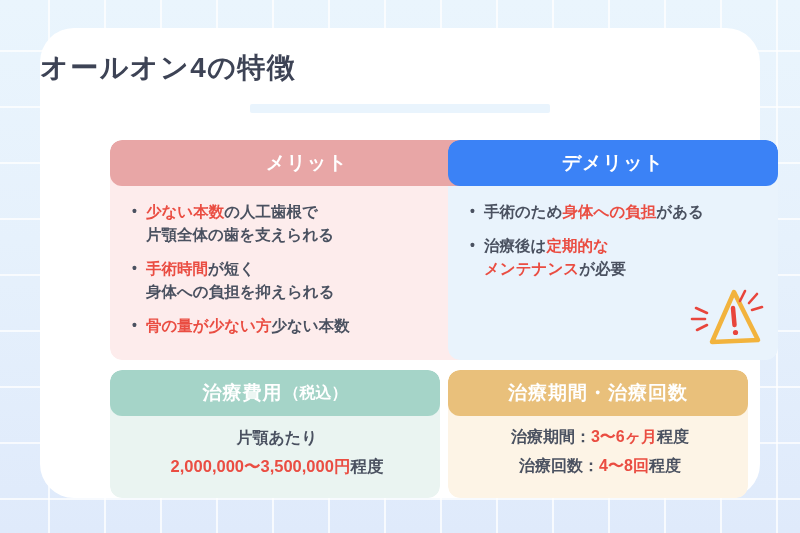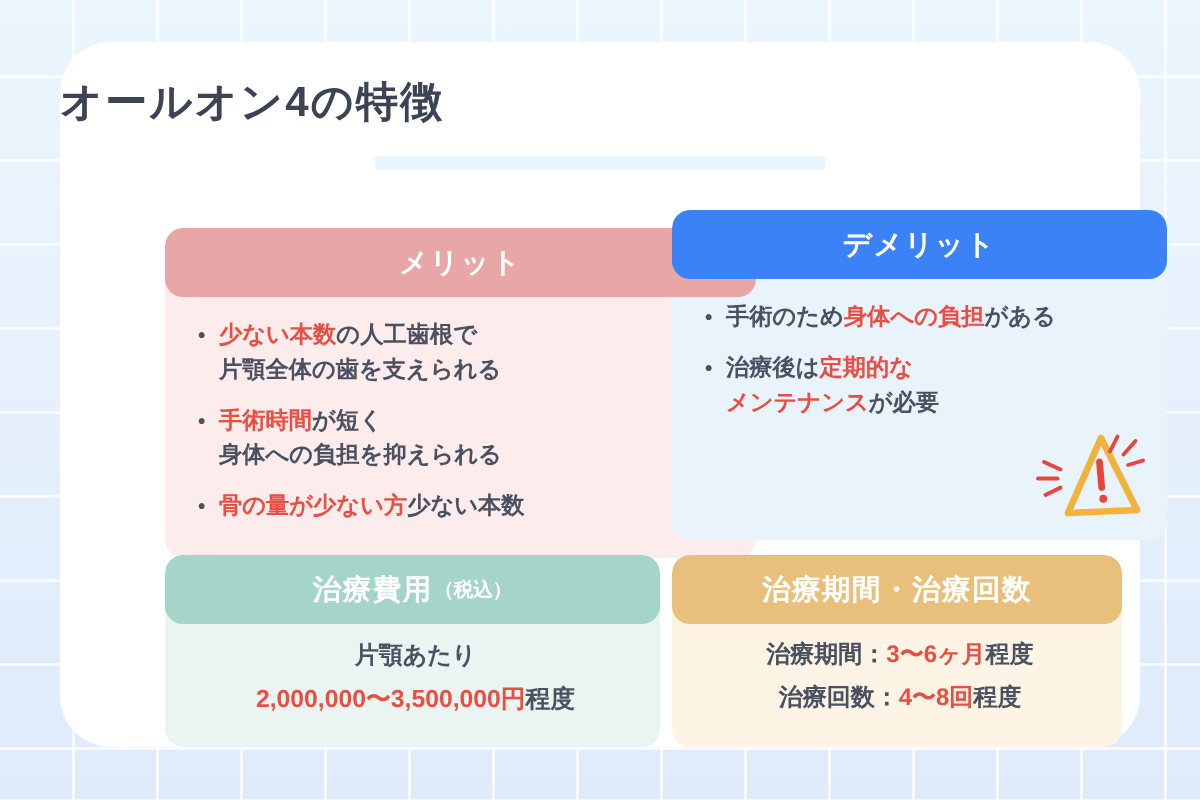--- a/index.html
+++ b/index.html
@@ -79,21 +79,21 @@
     justify-content: center;
     border-radius: 12px;
     color: #ffffff;
     font-weight: bold;
     font-size: 19px;
     letter-spacing: 1px;
     position: relative;
     z-index: 2;
   }
   .panel-head .sub {
-    font-size: 13px;
+    font-size: 16px;
     letter-spacing: 0;
     margin-left: 1px;
   }
   .panel-body {
     position: absolute;
     left: 0;
     right: 0;
     top: 24px;
     bottom: 0;
     border-radius: 12px;
@@ -103,21 +103,21 @@
     position: absolute;
     left: 0;
     right: 0;
     top: 46px;
     bottom: 0;
     z-index: 3;
     padding: 14px 18px 10px 22px;
   }
 
   
-  #panel-merit { left: 70px; top: 124px; width: 394px; height: 220px; }
+  #panel-merit { left: 70px; top: 112px; width: 394px; height: 220px; }
   #panel-merit .panel-head { background: #e8a6a6; }
   #panel-merit .panel-body { background: #fdecec; }
 
   
   #panel-demerit { left: 408px; top: 112px; width: 330px; height: 220px; }
   #panel-demerit .panel-head { background: #3b82f6; }
   #panel-demerit .panel-body { background: #e9f3fc; }
 
   
   #panel-cost { left: 70px; top: 342px; width: 330px; height: 128px; }

